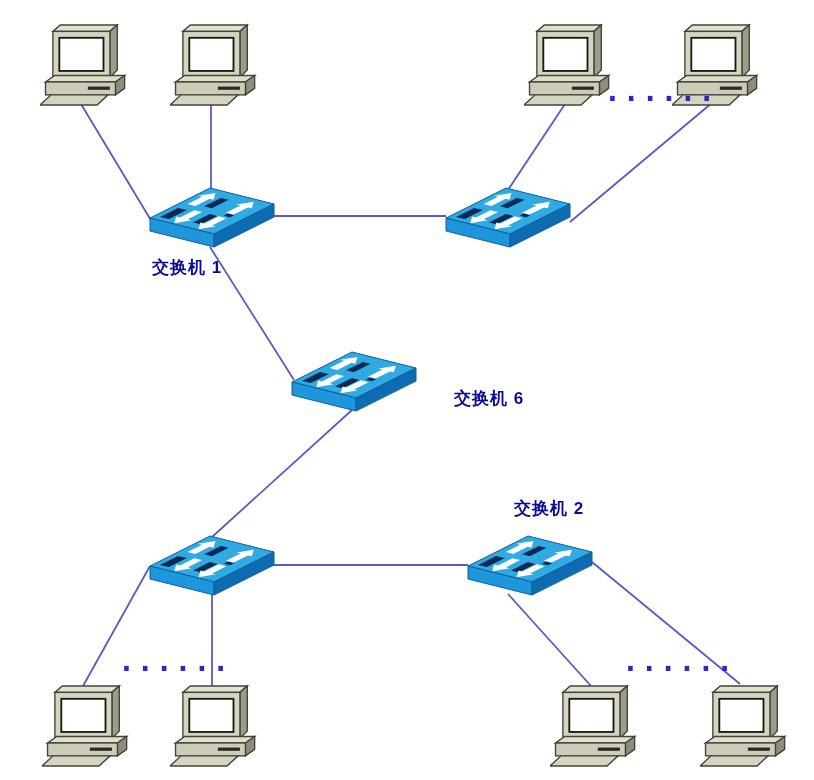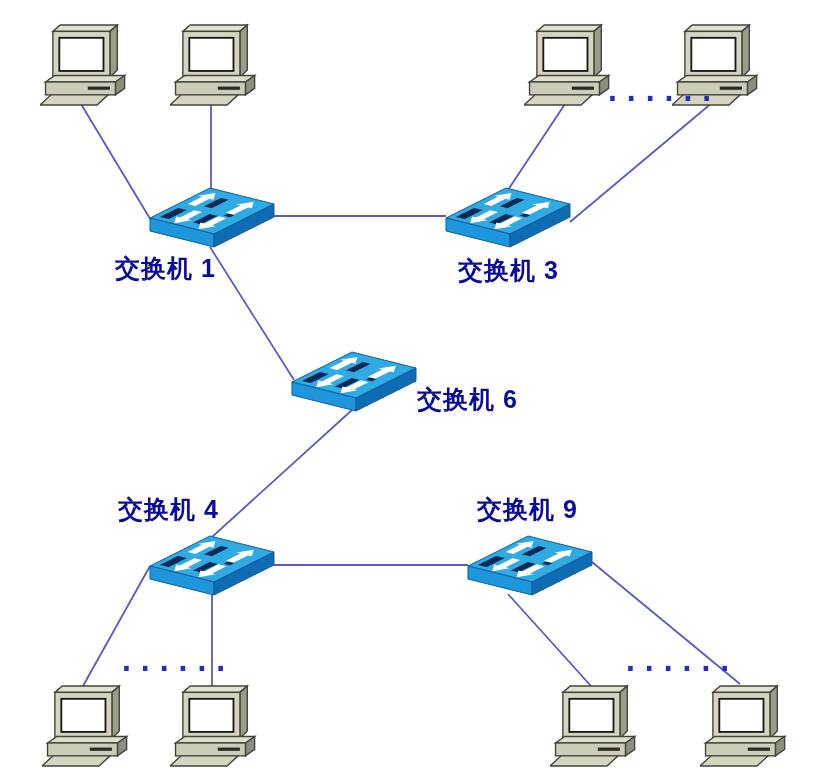--- a/index.html
+++ b/index.html
@@ -5,22 +5,22 @@
   html,body{margin:0;padding:0;background:#ffffff;}
   .canvas{
     position:relative;width:814px;height:780px;background:#ffffff;overflow:hidden;
     font-family:"Liberation Sans","DejaVu Sans",sans-serif;
   }
   .links{position:absolute;left:0;top:0;width:814px;height:780px;}
   .node{position:absolute;}
   .pc{width:92px;height:85px;}
   .sw{width:132px;height:66px;}
   .sw-label{
-    position:absolute;color:#0b0b9b;font-size:25px;font-weight:bold;
-    letter-spacing:1px;line-height:28px;white-space:nowrap;
+    position:absolute;color:#0b0b9b;font-size:17px;font-weight:bold;
+    letter-spacing:1px;line-height:28px;white-space:nowrap;margin-left:37px;
   }
   .dots{
     position:absolute;color:#2a2abe;font-size:28px;font-weight:bold;
     letter-spacing:2px;line-height:28px;white-space:nowrap;
     font-family:"DejaVu Sans Mono","Liberation Mono",monospace;
   }
 </style>
 </head>
 <body>
 
@@ -108,22 +108,20 @@
         <use href="#icon-switch"></use>
       </svg></div>
   <div class="node sw" style="left:146px;top:532px"><svg class="sw" viewBox="0 0 132 66" width="132" height="66">
         <use href="#icon-switch"></use>
       </svg></div>
   <div class="node sw" style="left:464px;top:532px"><svg class="sw" viewBox="0 0 132 66" width="132" height="66">
         <use href="#icon-switch"></use>
       </svg></div>
 
   <div class="sw-label" style="left:115px;top:254px">交换机 1</div>
-  <div class="sw-label" style="left:458px;top:256px">交换机 3</div>
   <div class="sw-label" style="left:417px;top:385px">交换机 6</div>
-  <div class="sw-label" style="left:118px;top:495px">交换机 4</div>
-  <div class="sw-label" style="left:477px;top:495px">交换机 9</div>
+  <div class="sw-label" style="left:477px;top:495px">交换机 2</div>
 
   <div class="dots" style="left:604px;top:78px">......</div>
   <div class="dots" style="left:118px;top:648px">......</div>
   <div class="dots" style="left:622px;top:648px">......</div>
 
 </div>
 
 </body></html>

